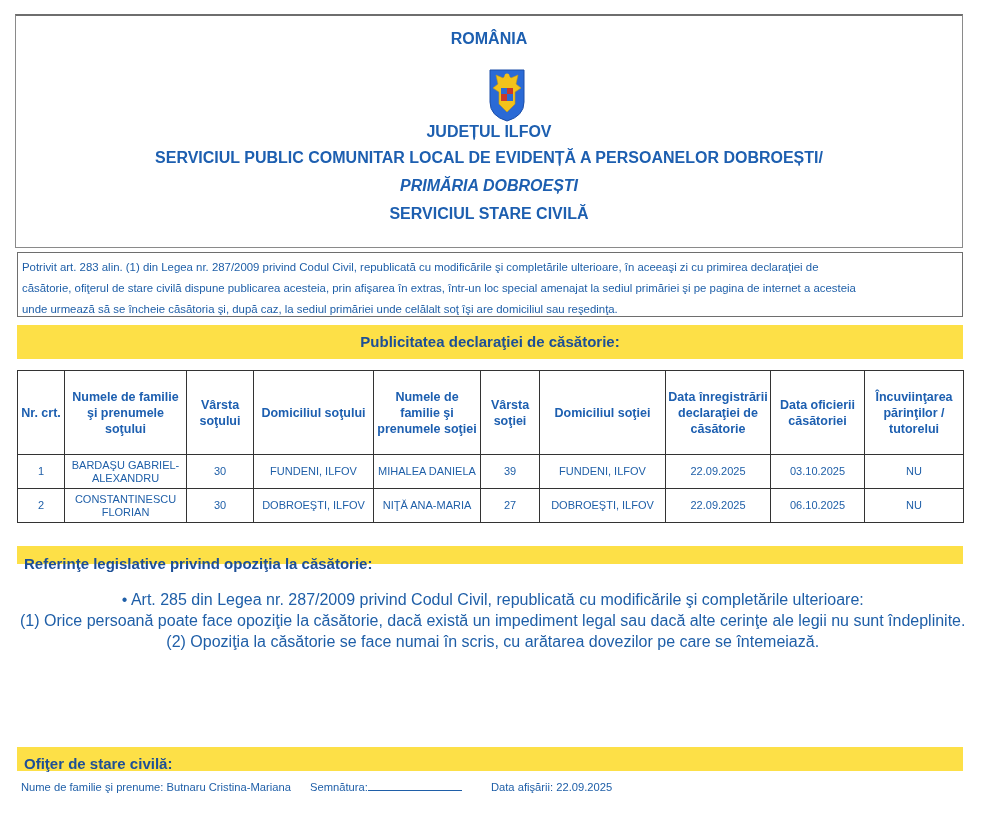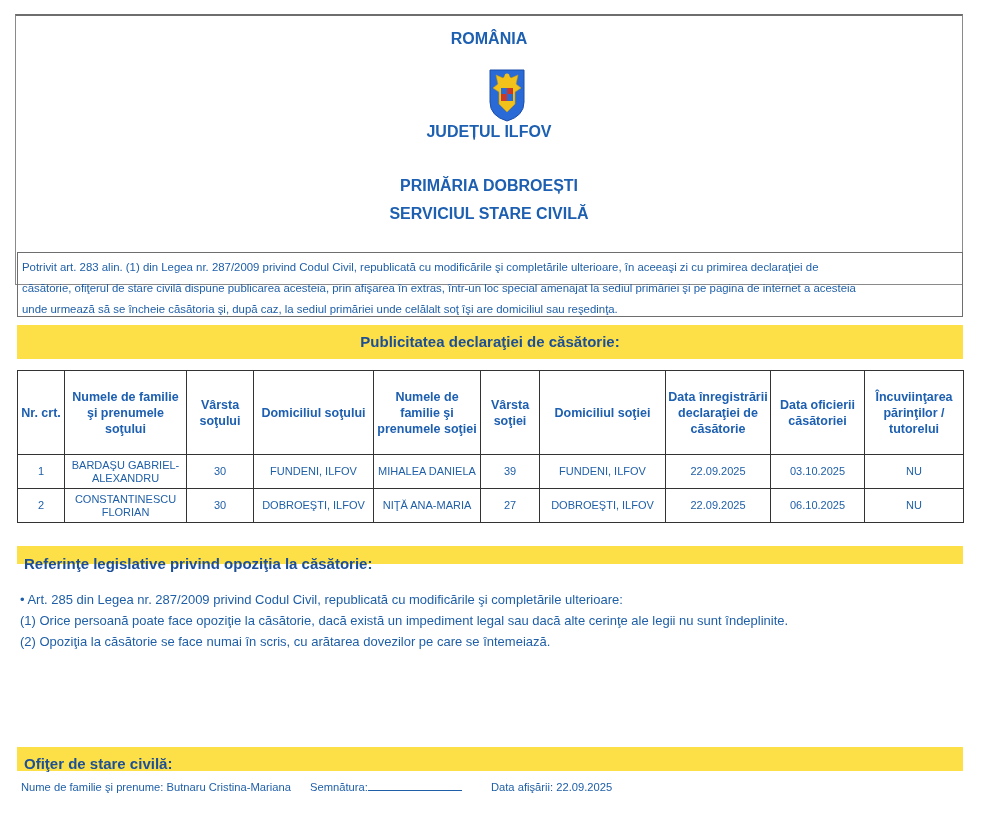--- a/index.html
+++ b/index.html
@@ -1,29 +1,29 @@
 <!DOCTYPE html>
 <html><head>
   <meta charset="utf-8">
   <style>
     * { box-sizing: border-box; margin: 0; padding: 0; }
     html, body { width: 985px; height: 840px; background: #ffffff; overflow: hidden; }
     body { font-family: "Liberation Sans", sans-serif; color: #1f5fa8; position: relative; }
 
     .header-box {
-      position: absolute; left: 15px; top: 14px; width: 948px; height: 271px;
+      position: absolute; left: 15px; top: 14px; width: 948px; height: 234px;
       border: 1px solid #8a8a8a; border-top: 2px solid #6e6e6e;
       text-align: center;
     }
     .hdr-country { position: absolute; top: 14px; left: 0; right: 0; font-weight: bold; font-size: 16px; color: #1d5fb0; }
     .coat { position: absolute; top: 50px; left: 472px; width: 38px; height: 56px; }
     .hdr-line { position: absolute; left: 0; right: 0; font-weight: bold; font-size: 16px; color: #1d5fb0; }
     .hdr-county { top: 107px; }
     .hdr-service1 { top: 133px; }
-    .hdr-service2 { top: 161px; }
+    .hdr-service2 { top: 161px; font-style: italic; }
     .hdr-service3 { top: 189px; }
 
     .intro-box {
       position: absolute; left: 17px; top: 252px; width: 946px; height: 65px;
       border: 1px solid #6e6e6e; padding: 4px 0 0 4px;
       font-size: 11.4px; line-height: 21px; color: #1f5fa8;
     }
 
     .band {
       position: absolute; background: #fde047;
@@ -36,21 +36,21 @@
       border-collapse: collapse; table-layout: fixed;
     }
     table.decl th, table.decl td {
       border: 1px solid #333; text-align: center; vertical-align: middle; color: #1f5fa8;
     }
     table.decl th { font-weight: bold; font-size: 12.5px; line-height: 16px; height: 84px; padding: 0 2px; color: #1d5fb0; }
     table.decl td { font-size: 11px; line-height: 13px; height: 34px; padding: 0 2px; }
 
     .band-ref { left: 17px; top: 546px; width: 946px; height: 18px; }
     .ref-title { position: absolute; left: 7px; top: 9px; font-weight: bold; font-size: 15px; color: #1d4f96; }
-    .ref-lines { position: absolute; left: 20px; top: 589px; font-size: 13px; line-height: 21px; color: #1f5fa8; }
+    .ref-lines { position: absolute; left: 20px; top: 589px; font-size: 16px; line-height: 21px; color: #1f5fa8; text-align: center; }
 
     .band-off { left: 17px; top: 737px; width: 946px; height: 24px; margin-top: 10px; }
     .off-title { position: absolute; left: 7px; top: 8px; font-weight: bold; font-size: 15px; color: #1d4f96; }
     .officer-line { position: absolute; left: 21px; top: 779px; font-size: 11.2px; color: #1f5fa8; white-space: nowrap; }
     .officer-line span { display: inline-block; }
     .sig-label { margin-left: 16px; }
     .sig-line { display: inline-block; width: 94px; border-bottom: 1px solid #1f5fa8; height: 12px; vertical-align: baseline; }
     .date-label { margin-left: 26px; }
   </style>
 </head>
@@ -60,20 +60,21 @@
   <div class="hdr-country">ROMÂNIA</div>
   <svg class="coat" viewBox="0 0 38 56">
     <path d="M2 4 H36 V36 Q36 50 19 55 Q2 50 2 36 Z" fill="#2a6ad6" stroke="#1c4ea8" stroke-width="1"></path>
     <path d="M19 8 L23 12 L30 9 L28 18 L33 22 L27 26 L27 38 L19 46 L11 38 L11 26 L5 22 L10 18 L8 9 L15 12 Z" fill="#f2c21b" stroke="#c89a10" stroke-width="0.6"></path>
     <rect x="13" y="22" width="12" height="13" fill="#c8382c"></rect>
     <rect x="13" y="22" width="6" height="6" fill="#2a6ad6"></rect>
     <rect x="19" y="28" width="6" height="7" fill="#2a6ad6"></rect>
     <circle cx="19" cy="10" r="2.5" fill="#f2c21b"></circle>
   </svg>
   <div class="hdr-line hdr-county">JUDEȚUL ILFOV</div>
+  <div class="hdr-line hdr-service1">SERVICIUL PUBLIC COMUNITAR LOCAL DE EVIDENȚĂ A PERSOANELOR DOBROEȘTI/</div>
   <div class="hdr-line hdr-service2">PRIMĂRIA DOBROEȘTI</div>
   <div class="hdr-line hdr-service3">SERVICIUL STARE CIVILĂ</div>
 </div>
 
 <div class="intro-box">
   <div>Potrivit art. 283 alin. (1) din Legea nr. 287/2009 privind Codul Civil, republicată cu modificările şi completările ulterioare, în aceeaşi zi cu primirea declaraţiei de</div>
   <div>căsătorie, ofiţerul de stare civilă dispune publicarea acesteia, prin afişarea în extras, într-un loc special amenajat la sediul primăriei şi pe pagina de internet a acesteia</div>
   <div>unde urmează să se încheie căsătoria şi, după caz, la sediul primăriei unde celălalt soţ îşi are domiciliul sau reşedinţa.</div>
 </div>
 

